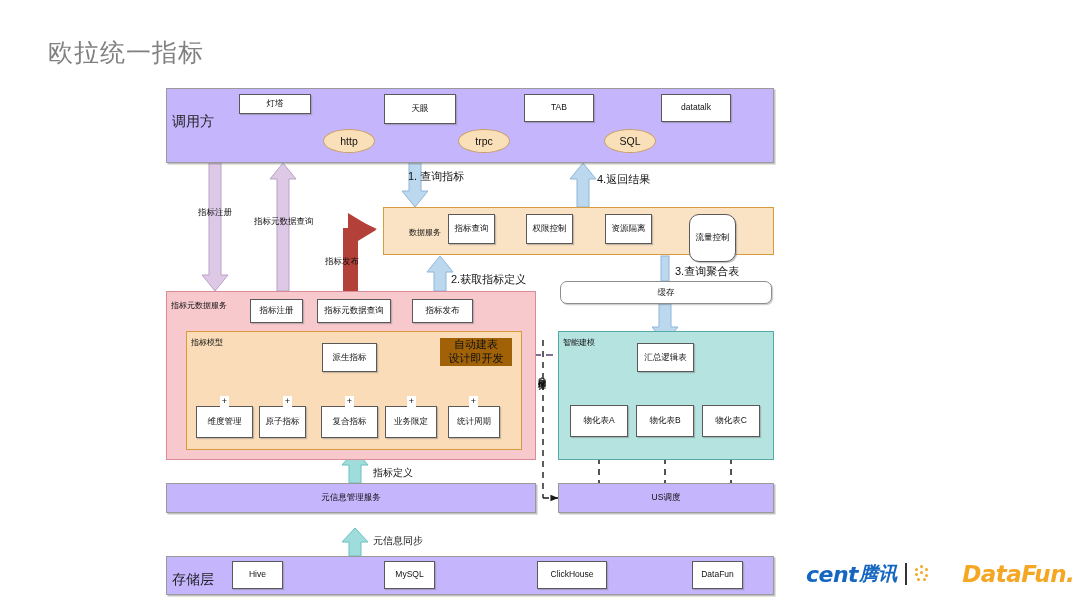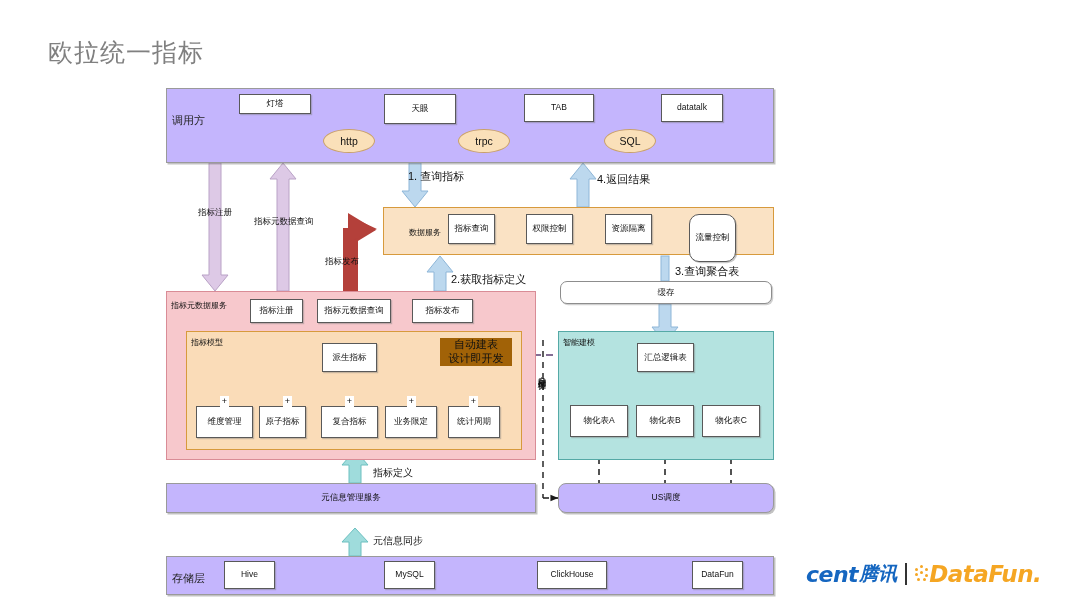--- a/index.html
+++ b/index.html
@@ -14,21 +14,21 @@
     position:absolute; left:48px; top:36px;
     font-size:25px; color:#808080; letter-spacing:1px;
     white-space:nowrap;
   }
   .svg-layer { position:absolute; left:0; top:0; width:1080px; height:608px; }
   .band {
     position:absolute; border:1px solid #9a9a9a; background:#c4b5fd;
   }
   .band.shadow { box-shadow:1.5px 1.5px 0 rgba(120,120,120,.45); }
   .band-label {
-    position:absolute; font-size:11px; color:#222;
+    position:absolute; font-size:14px; color:#222;
     white-space:nowrap;
   }
   .nodebox {
     position:absolute; border:1px solid #595959; background:#ffffff;
     display:flex; align-items:center; justify-content:center;
     font-size:8.5px; color:#111; text-align:center; line-height:1.15;
     box-shadow:1.2px 1.2px 0 rgba(120,120,120,.4);
   }
   .pillbox {
     position:absolute; border:1px solid #8d8d8d; background:#ffffff;
@@ -75,21 +75,21 @@
   .logo-tx {
     font-size:19px; font-weight:bold; font-style:italic; color:#1566c0;
     margin-left:1px;
   }
   .logo-div { width:2px; height:22px; background:#333; margin:0 8px; }
   .logo-dots { display:inline-block; width:14px; height:18px; position:relative; }
   .logo-dots i { position:absolute; width:3px; height:3px; background:#f5a623;
     border-radius:50%; display:block; }
   .logo-df {
     font-family:"DejaVu Sans",sans-serif; font-size:23px; font-weight:bold;
-    font-style:italic; color:#f5a623; letter-spacing:-0.5px;
+    font-style:italic; color:#f5a623; letter-spacing:-0.5px;margin-left:33px;
   }
 </style>
 </head>
 <body>
 
 <div id="page-title">欧拉统一指标</div>
 
 <svg class="svg-layer" viewBox="0 0 1080 608">
   <defs>
     <marker id="ah-black" markerWidth="7" markerHeight="7" refX="5.4" refY="3" orient="auto">
@@ -177,21 +177,21 @@
     <path d="M670,372 C675,392 720,388 731,403" marker-end="url(#ah-black)"></path>
   </g>
 </svg>
 
 <div class="band shadow" style="left:166px; top:88px; width:608px; height:75px;"></div>
 <div class="band-label" style="left:172px; top:113px;">调用方</div>
 
 <div class="nodebox" style="left:239px; top:94px; width:72px; height:20px;">灯塔</div>
 <div class="nodebox" style="left:384px; top:94px; width:72px; height:30px;">天眼</div>
 <div class="nodebox" style="left:524px; top:94px; width:70px; height:28px;">TAB</div>
-<div class="nodebox" style="left:661px; top:94px; width:62px; height:28px;">datatalk</div>
+<div class="nodebox" style="left:661px; top:94px; width:70px; height:28px;">datatalk</div>
 
 <div class="ellipse" style="left:323px; top:129px; width:52px; height:24px;">http</div>
 <div class="ellipse" style="left:458px; top:129px; width:52px; height:24px;">trpc</div>
 <div class="ellipse" style="left:604px; top:129px; width:52px; height:24px;">SQL</div>
 
 <div class="small-label" style="left:198px; top:207px;">指标注册</div>
 <div class="small-label" style="left:254px; top:216px;">指标元数据查询</div>
 <div class="small-label" style="left:325px; top:256px;">指标发布</div>
 <div class="arrow-label" style="left:408px; top:169px;">1. 查询指标</div>
 <div class="arrow-label" style="left:597px; top:172px;">4.返回结果</div>
@@ -253,28 +253,28 @@
 <div class="nodebox" style="left:702px; top:405px; width:58px; height:32px;">物化表C</div>
 
 <div class="small-label" style="left:373px; top:466px; font-size:10px;">指标定义</div>
 
 <div class="band shadow" style="left:166px; top:483px; width:370px; height:30px;
             display:flex; align-items:center; justify-content:center;
             font-size:8.5px; color:#111;">元信息管理服务</div>
 
 <div class="band shadow" style="left:558px; top:483px; width:216px; height:30px;
             display:flex; align-items:center; justify-content:center;
-            font-size:8.5px; color:#111;border-radius:8px;">US调度</div>
+            font-size:8.5px; color:#111;">US调度</div>
 
 <div class="small-label" style="left:373px; top:534px; font-size:10px;">元信息同步</div>
 
 <div class="band shadow" style="left:166px; top:556px; width:608px; height:39px;"></div>
 <div class="band-label" style="left:172px; top:571px;">存储层</div>
 
-<div class="nodebox" style="left:224px; top:561px; width:51px; height:28px;">Hive</div>
+<div class="nodebox" style="left:232px; top:561px; width:51px; height:28px;">Hive</div>
 <div class="nodebox" style="left:384px; top:561px; width:51px; height:28px;">MySQL</div>
 <div class="nodebox" style="left:537px; top:561px; width:70px; height:28px;">ClickHouse</div>
 <div class="nodebox" style="left:692px; top:561px; width:51px; height:28px;">DataFun</div>
 
 <div id="logo-area">
   <span class="logo-cent">cent</span>
   <span class="logo-tx">腾讯</span>
   <span class="logo-div"></span>
   <span class="logo-dots">
     <i style="left:0px;  top:3px;"></i>

